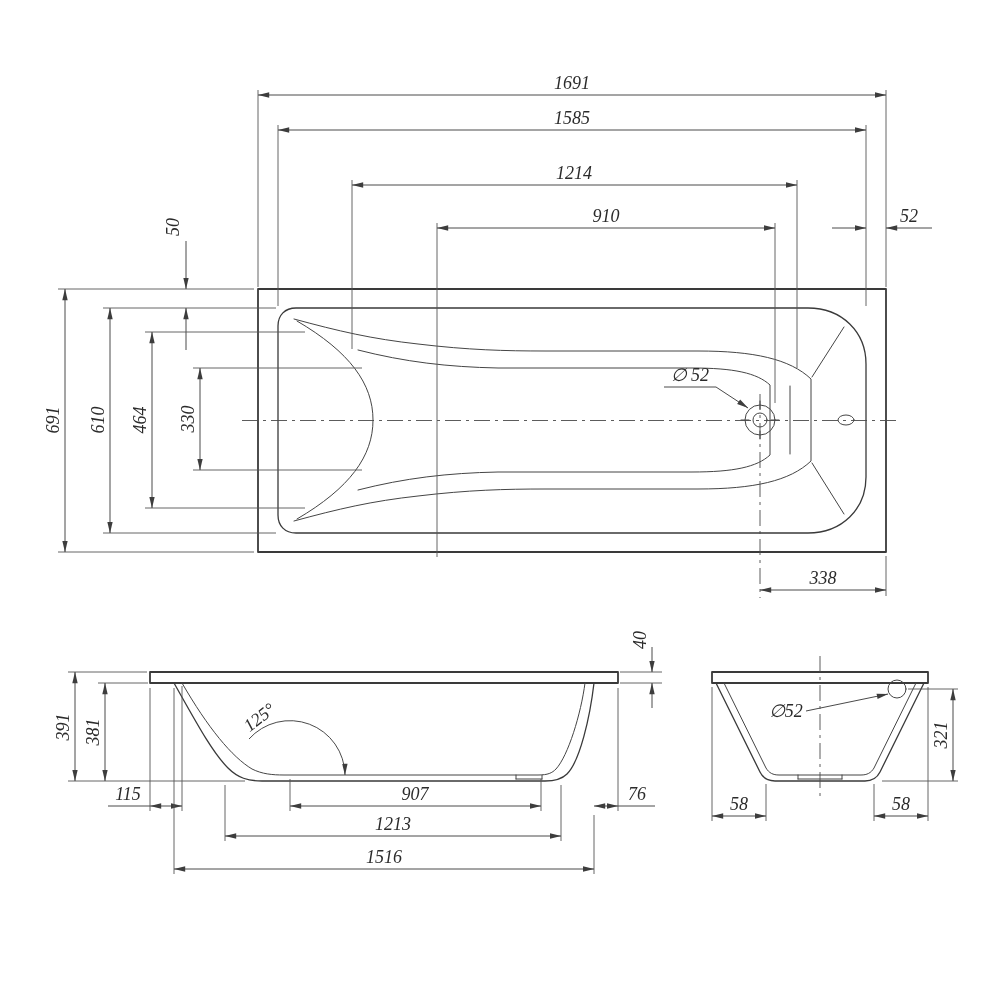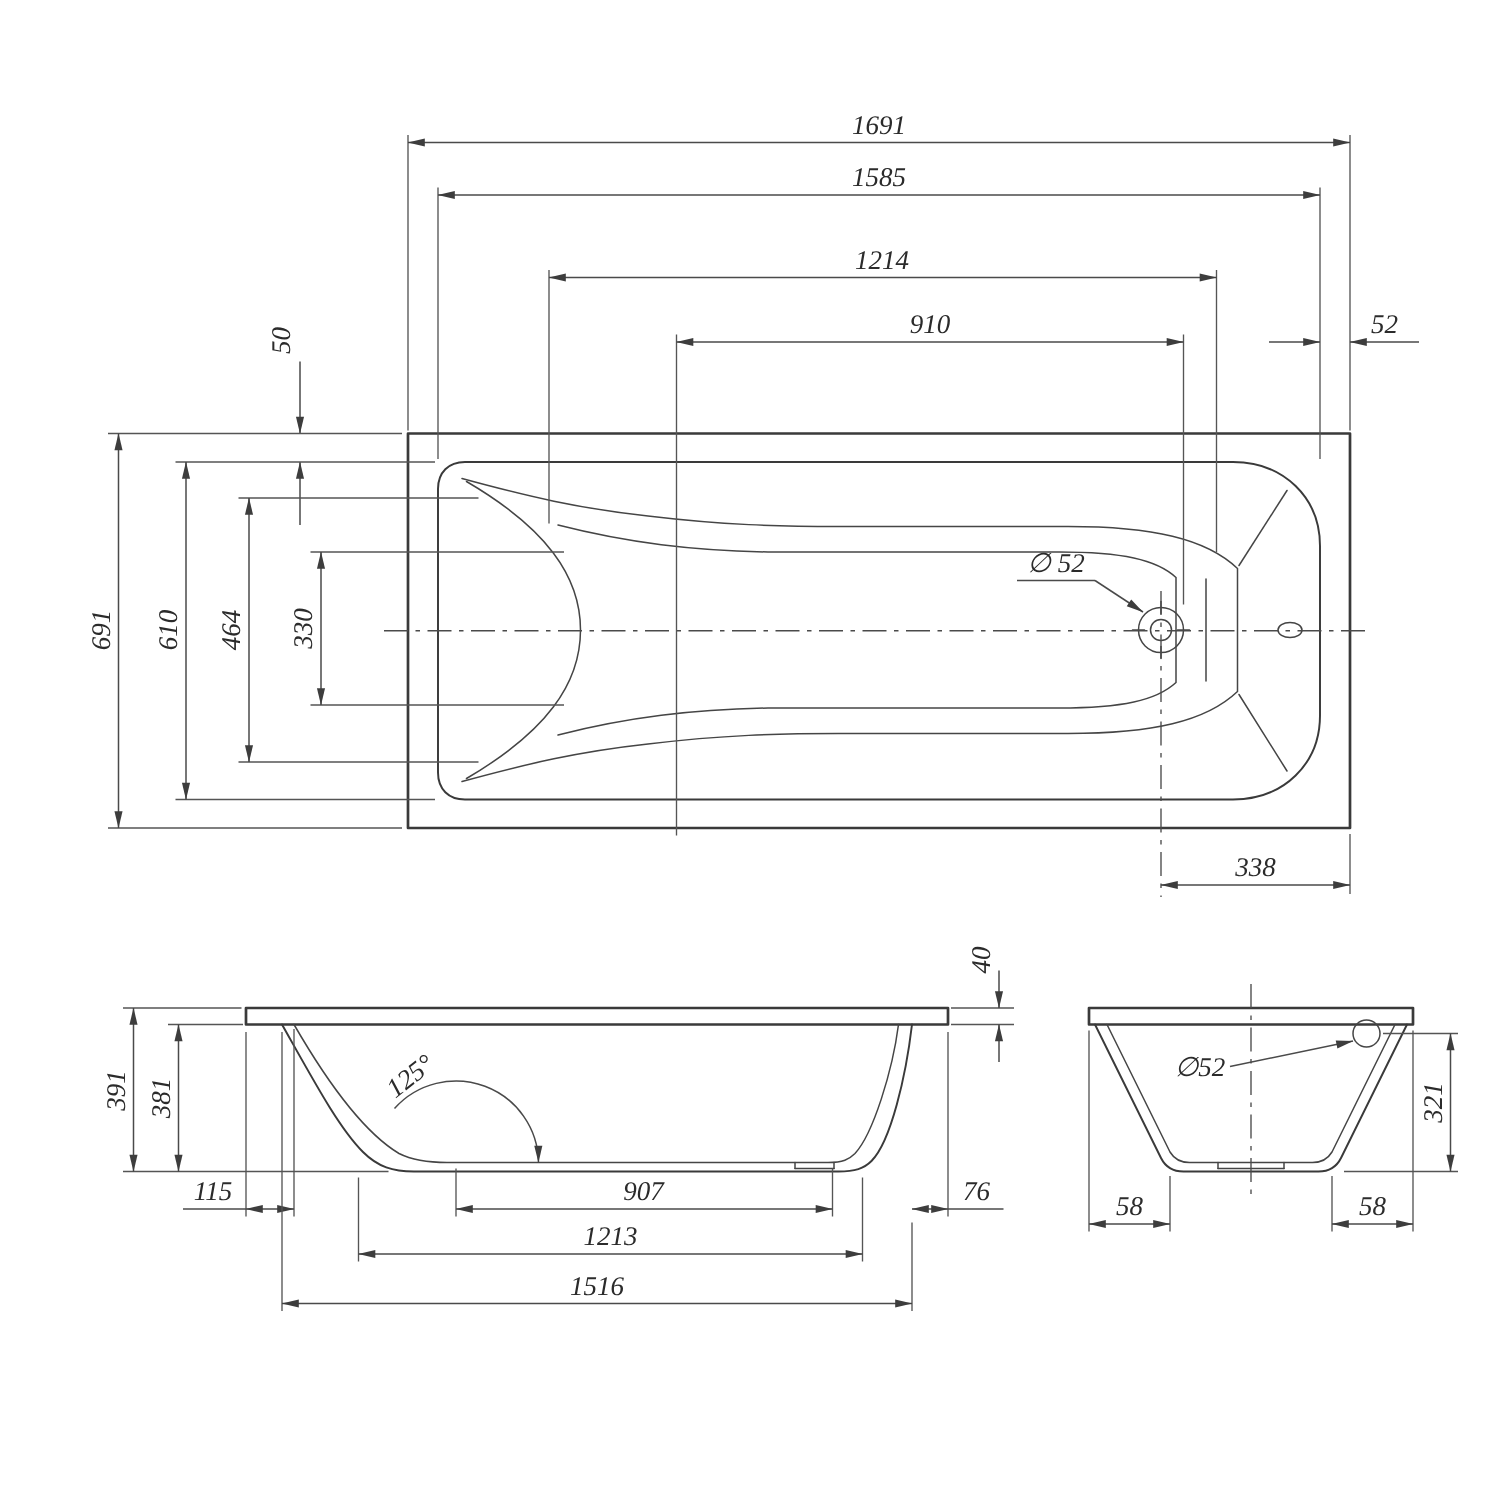--- a/index.html
+++ b/index.html
@@ -1,16 +1,16 @@
 <!DOCTYPE html>
 <html><head>
 <meta charset="utf-8">
 <style>
   html,body{margin:0;padding:0;background:#ffffff;}
-  .page{width:876px;height:1000px;background:#ffffff;position:relative;margin-left:14px;}
+  .page{width:876px;height:1000px;background:#ffffff;position:relative;}
   svg{display:block;}
   .outline{fill:none;stroke:#3a3a3a;stroke-width:1.8;stroke-linejoin:round;stroke-linecap:round;}
   .mid{fill:none;stroke:#3a3a3a;stroke-width:1.3;stroke-linejoin:round;stroke-linecap:round;}
   .thin{fill:none;stroke:#454545;stroke-width:1;stroke-linecap:round;}
   .dim{fill:none;stroke:#4a4a4a;stroke-width:1;}
   .ext{fill:none;stroke:#555555;stroke-width:0.9;}
   .cl{fill:none;stroke:#4a4a4a;stroke-width:0.9;stroke-dasharray:16 5 3 5;}
   .lbl{font-family:"Liberation Serif",serif;font-style:italic;font-size:18px;fill:#2b2b2b;text-anchor:middle;}
 </style>
 </head>

